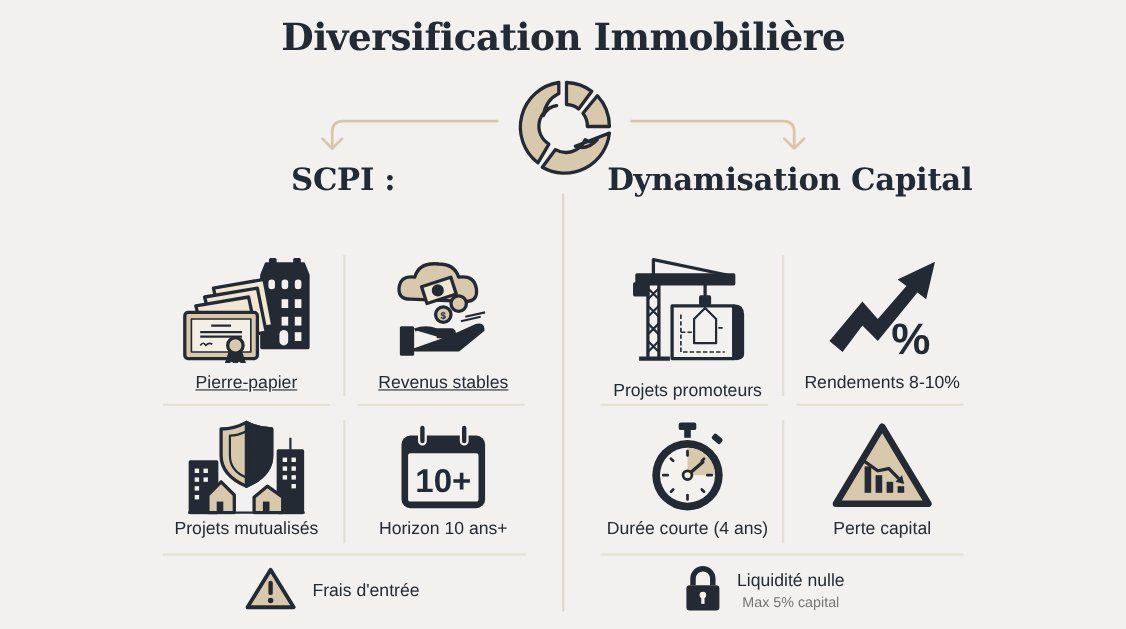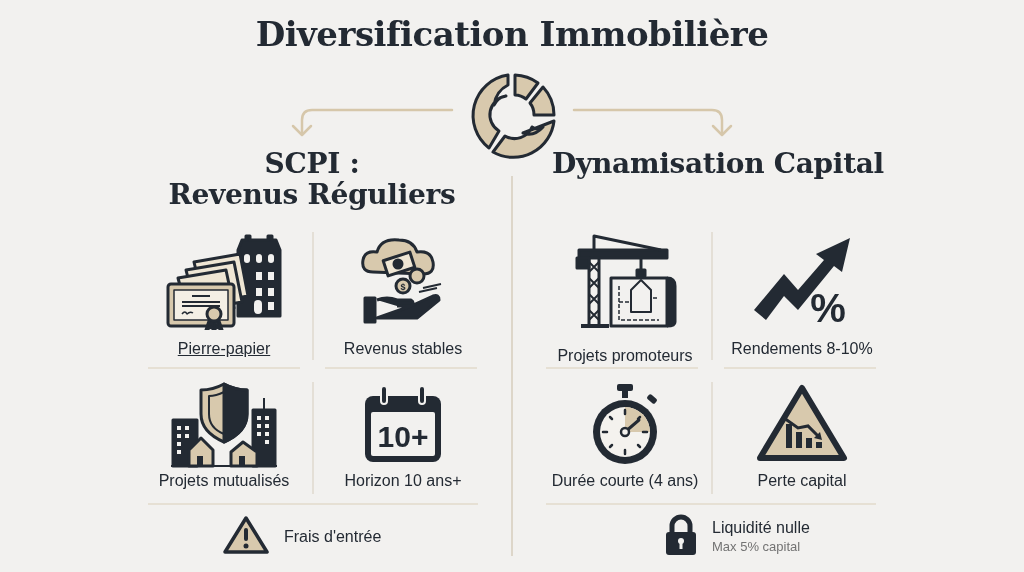--- a/index.html
+++ b/index.html
@@ -61,21 +61,20 @@
       <path d="M75 16 A41 41 0 0 1 86 44 L66 44 A19 19 0 0 0 62 32 Z"></path>
       <path d="M86 50 A41 41 0 0 1 25 81 L37 65 A19 19 0 0 0 64 56 Q70 60 75 56 Q66 66 55 62 Z"></path>
       <path d="M21 77 A41 41 0 0 1 40 4 L40 14 Q28 20 26 34 Q30 26 38 25 A19 19 0 0 0 31 60 Z"></path>
     </g>
     <circle cx="45" cy="45" r="17" fill="#f2f1ef"></circle>
   </svg>
 </div>
 
 <div class="col-heading" style="left:142px; top:148px; width:340px;">
   <span>SCPI :</span>
-  <span>Revenus Réguliers</span>
 </div>
 <div class="col-heading" style="left:548px; top:148px; width:340px;">
   <span>Dynamisation Capital</span>
 </div>
 
 <div class="vdivider" style="left:511px; top:176px; height:380px;"></div>
 <div class="vdivider" style="left:312px; top:232px; height:128px; background:#e4dfd6;"></div>
 <div class="vdivider" style="left:312px; top:382px; height:112px; background:#e4dfd6;"></div>
 <div class="vdivider" style="left:711px; top:232px; height:128px; background:#e4dfd6;"></div>
 <div class="vdivider" style="left:711px; top:382px; height:112px; background:#e4dfd6;"></div>
@@ -128,21 +127,21 @@
         <circle cx="45" cy="30" r="4" fill="#232a33"></circle>
         <circle cx="64" cy="42" r="7" fill="#d8c9ad"></circle>
         <circle cx="50" cy="52" r="7" fill="#d8c9ad"></circle>
         <path d="M12 64 H22 V88 H12 Z" fill="#232a33"></path>
         <path d="M24 66 Q34 62 44 66 H58 Q62 68 58 72 H44 M58 72 L80 62 Q86 60 86 66 L64 84 H24 Z" fill="#232a33"></path>
         <path d="M66 58 L84 54 M70 54 L88 50" stroke-width="2" fill="none"></path>
       </g>
       <text x="50" y="56" font-size="9" font-family="Liberation Sans, sans-serif" font-weight="bold" text-anchor="middle" fill="#232a33">$</text>
     </svg>
   </div>
-  <div class="label" style="top:108px;">Revenus stables</div>
+  <div class="label" style="top:108px;text-decoration:underline;">Revenus stables</div>
 </div>
 
 <div class="cell" style="left:144px; top:380px;">
   <div class="icon" style="top:0;">
     <svg width="110" height="88" viewBox="0 0 110 88">
       <g stroke="#232a33" stroke-width="3" stroke-linejoin="round">
         <path d="M55 4 Q44 10 32 10 V34 Q32 52 55 62 Q78 52 78 34 V10 Q66 10 55 4 Z" fill="#d8c9ad"></path>
         <path d="M55 4 Q66 10 78 10 V34 Q78 52 55 62 Z" fill="#232a33"></path>
         <path d="M55 12 Q47 16 40 16 V34 Q40 48 55 54" fill="none" stroke-width="2"></path>
         <rect x="4" y="40" width="24" height="46" fill="#232a33"></rect>
@@ -261,21 +260,21 @@
         <rect x="52" y="56" width="6" height="10"></rect>
         <rect x="62" y="60" width="6" height="6"></rect>
       </g>
       <path d="M30 36 L44 46 L54 44 L66 56" stroke="#232a33" stroke-width="3" fill="none"></path>
       <path d="M60 56 L68 58 L66 50 Z" fill="#232a33"></path>
     </svg>
   </div>
   <div class="label" style="top:92px;">Perte capital</div>
 </div>
 
-<div class="footer-note" style="left:664px; top:514px;">
+<div class="footer-note" style="left:622px; top:514px;text-align:center;">
   <span>
     <svg width="34" height="42" viewBox="0 0 34 42">
       <path d="M8 18 V12 A9 9 0 0 1 26 12 V18" fill="none" stroke="#232a33" stroke-width="5"></path>
       <rect x="2" y="18" width="30" height="23" rx="3" fill="#232a33"></rect>
       <circle cx="17" cy="27" r="3" fill="#f2f1ef"></circle>
       <rect x="15.5" y="28" width="3" height="7" fill="#f2f1ef"></rect>
     </svg>
   </span>
   <span style="display:flex; flex-direction:column; line-height:19px;">
     <span class="txt-main">Liquidité nulle</span>

